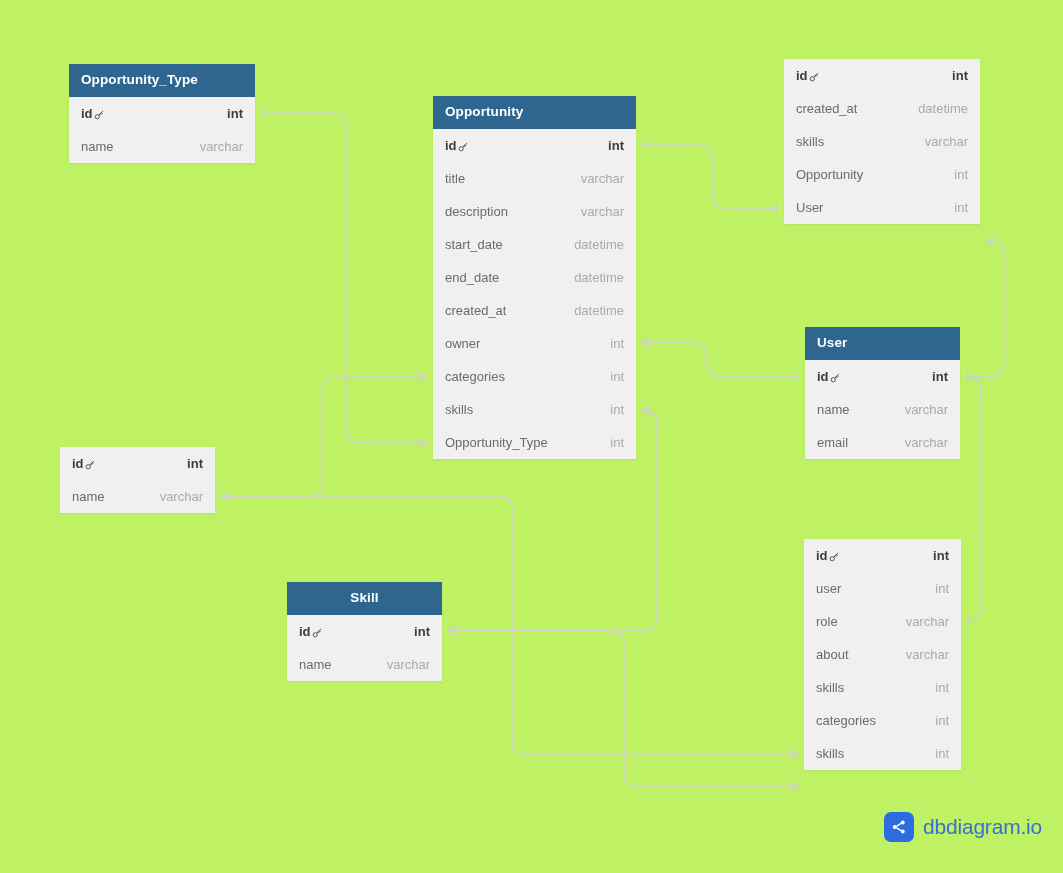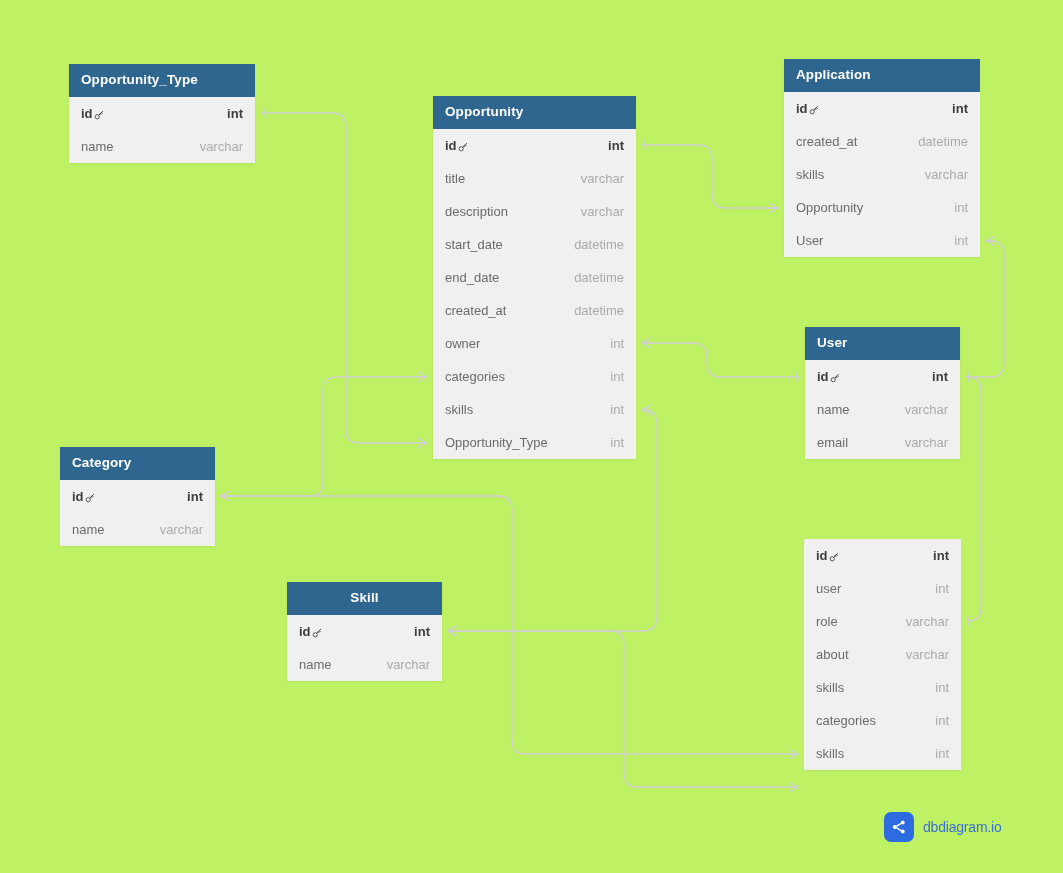--- a/index.html
+++ b/index.html
@@ -94,21 +94,21 @@
   .logo-mark {
     width: 30px;
     height: 30px;
     border-radius: 7px;
     background: #2c6ce0;
     display: flex;
     align-items: center;
     justify-content: center;
   }
   .logo-text {
-    font-size: 14px;
+    font-size: 21px;
     color: #3b6fd4;
     letter-spacing: -0.2px;
   }
 </style>
 </head>
 <body>
 
 <div id="canvas">
 
   <svg id="links" viewBox="0 0 1063 873" width="1063" height="873">
@@ -244,21 +244,20 @@
           <span class="field-type">int</span>
         </div>
         <div class="field-row">
           <span class="field-name">
             <span>Opportunity_Type</span>
           </span>
           <span class="field-type">int</span>
         </div>
       </div>
       <div class="table" style="left: 784px; top: 59px; width: 196px;">
-        <div class="table-header">Application</div>
         <div class="field-row pk">
           <span class="field-name">
             <span>id</span>
             <span class="key-icon">
               <svg width="12" height="12" viewBox="0 0 24 24">
                 <circle cx="8.5" cy="15.5" r="4.2" fill="none" stroke="currentColor" stroke-width="1.7"></circle>
                 <path d="M11.4 12.6 L19.5 4.5 M16.6 7.4 L18.6 9.4 M14.3 9.7 L16.0 11.4" fill="none" stroke="currentColor" stroke-width="1.7" stroke-linecap="round"></path>
               </svg>
             </span>
           </span>
@@ -310,21 +309,20 @@
           <span class="field-type">varchar</span>
         </div>
         <div class="field-row">
           <span class="field-name">
             <span>email</span>
           </span>
           <span class="field-type">varchar</span>
         </div>
       </div>
       <div class="table" style="left: 60px; top: 447px; width: 155px;">
-        <div class="table-header">Category</div>
         <div class="field-row pk">
           <span class="field-name">
             <span>id</span>
             <span class="key-icon">
               <svg width="12" height="12" viewBox="0 0 24 24">
                 <circle cx="8.5" cy="15.5" r="4.2" fill="none" stroke="currentColor" stroke-width="1.7"></circle>
                 <path d="M11.4 12.6 L19.5 4.5 M16.6 7.4 L18.6 9.4 M14.3 9.7 L16.0 11.4" fill="none" stroke="currentColor" stroke-width="1.7" stroke-linecap="round"></path>
               </svg>
             </span>
           </span>

